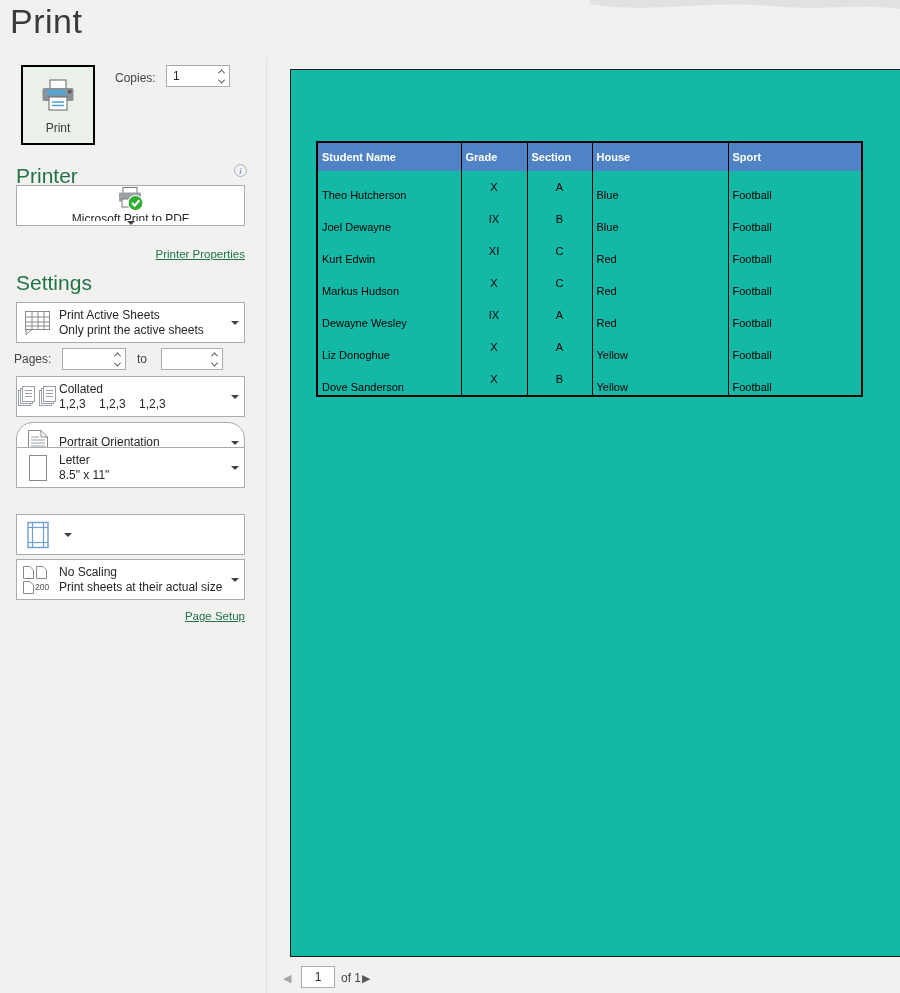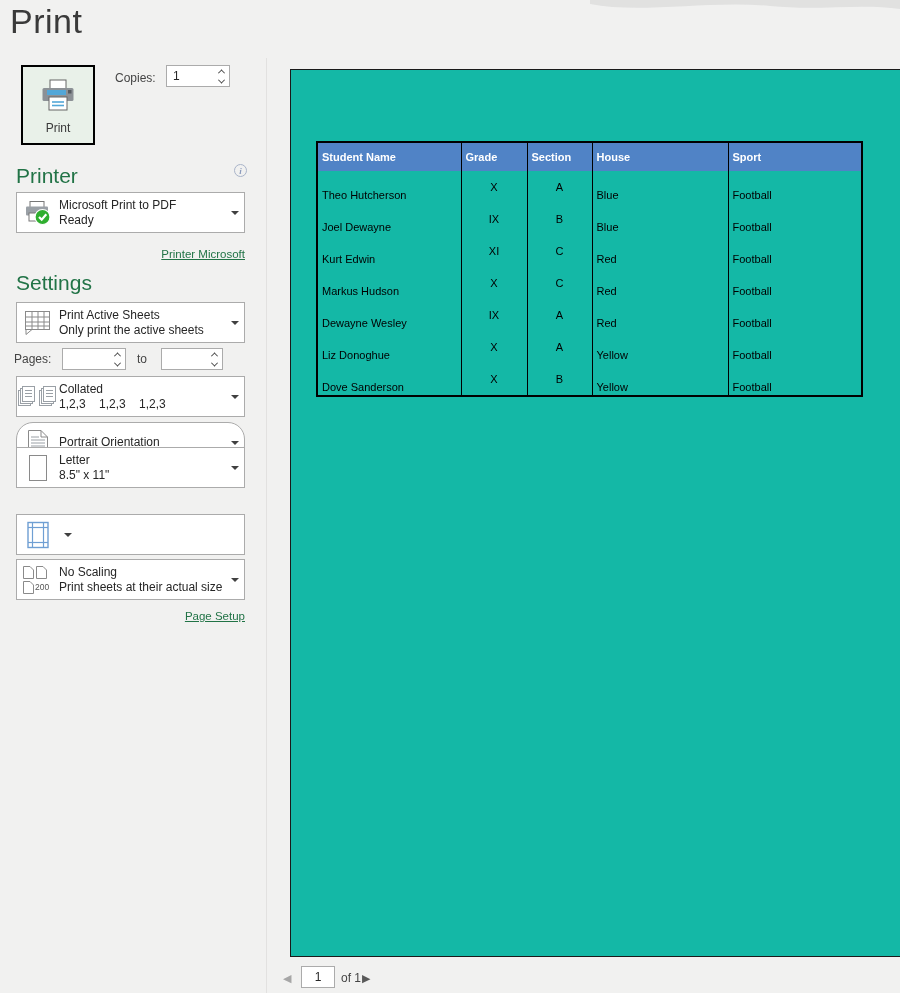--- a/index.html
+++ b/index.html
@@ -128,40 +128,40 @@
       </div>
     <div class="spin-btn">
         <span class="chev down"></span>
       </div>
   </div>
 </div>
 
 <div class="abs sec-head" style="left:16px;top:164px;">Printer</div>
 <div class="abs info-ic">i</div>
 
-<div class="abs dd" style="top:192px;">
+<div class="abs dd" style="top:185px;flex-direction:column;">
   <span class="ic">
     <svg width="30" height="26" viewBox="0 0 30 26">
       <rect x="7" y="1.5" width="14" height="6" fill="#fff" stroke="#777"></rect>
       <rect x="3" y="6.5" width="22" height="9" rx="1" fill="#9aa0a6"></rect>
       <rect x="6" y="13" width="16" height="8" fill="#fff" stroke="#777"></rect>
       <circle cx="19.5" cy="17" r="7.5" fill="#2fae2f" stroke="#fff" stroke-width="1.2"></circle>
       <polyline points="16,17 18.7,19.6 23.3,14.3" stroke="#fff" stroke-width="2.2" fill="none"></polyline>
     </svg>
   </span>
   <span class="txt">
     <div class="l1">Microsoft Print to PDF</div>
     <div class="l2">Ready</div>
   </span>
   <span class="arrow">
       <span class="caret-down"></span>
     </span>
 </div>
 <div class="abs link-row" style="top:244px;">
-  <a class="green-link">Printer Microsoft</a>
+  <a class="green-link">Printer Properties</a>
 </div>
 
 <div class="abs sec-head" style="left:16px;top:271px;">Settings</div>
 
 <div class="abs dd" style="top:302px;">
   <span class="ic">
     <svg width="28" height="26" viewBox="0 0 28 26">
       <rect x="1.5" y="1.5" width="24" height="18" fill="#fff" stroke="#8a8a8a"></rect>
       <line x1="1.5" y1="7" x2="25.5" y2="7" stroke="#8a8a8a"></line>
       <line x1="1.5" y1="12" x2="25.5" y2="12" stroke="#8a8a8a"></line>

